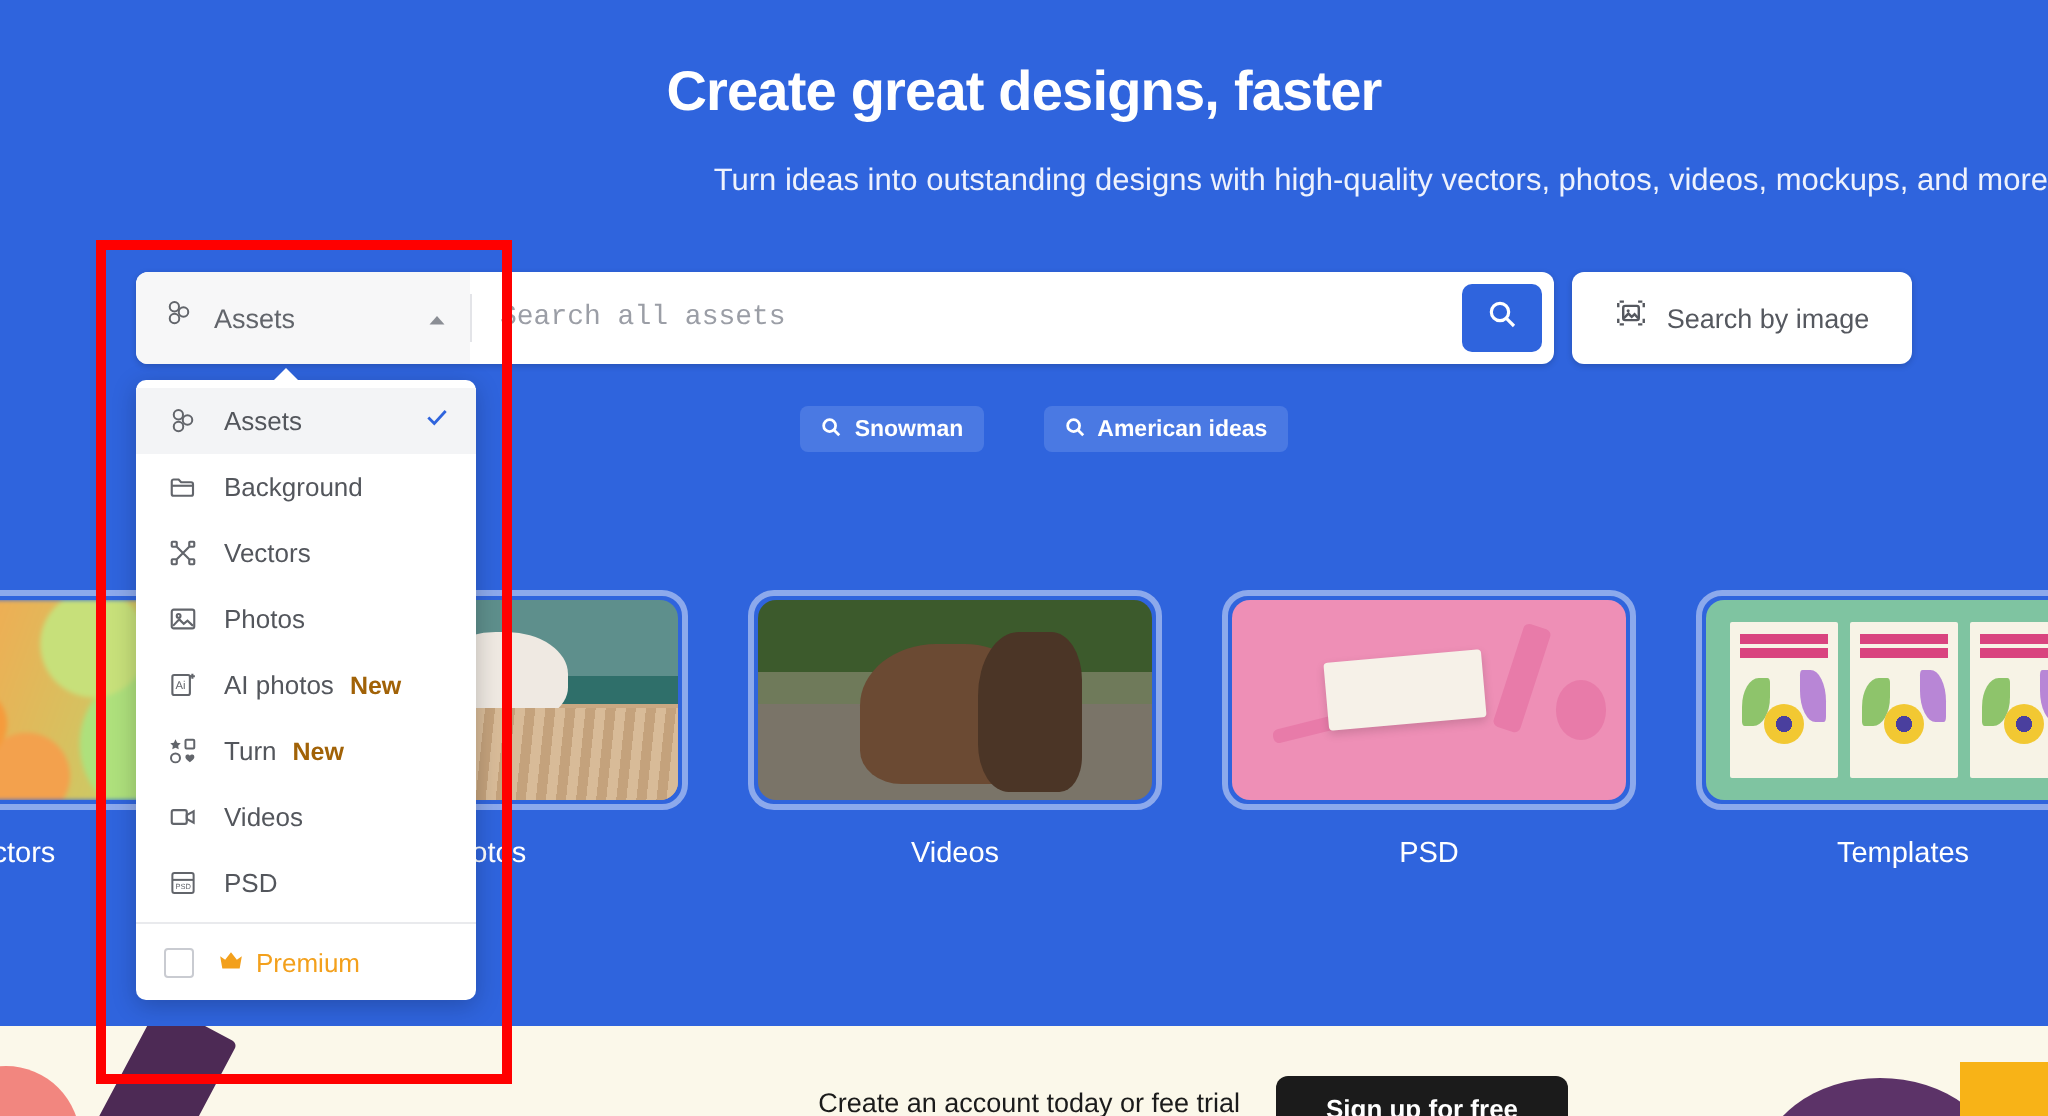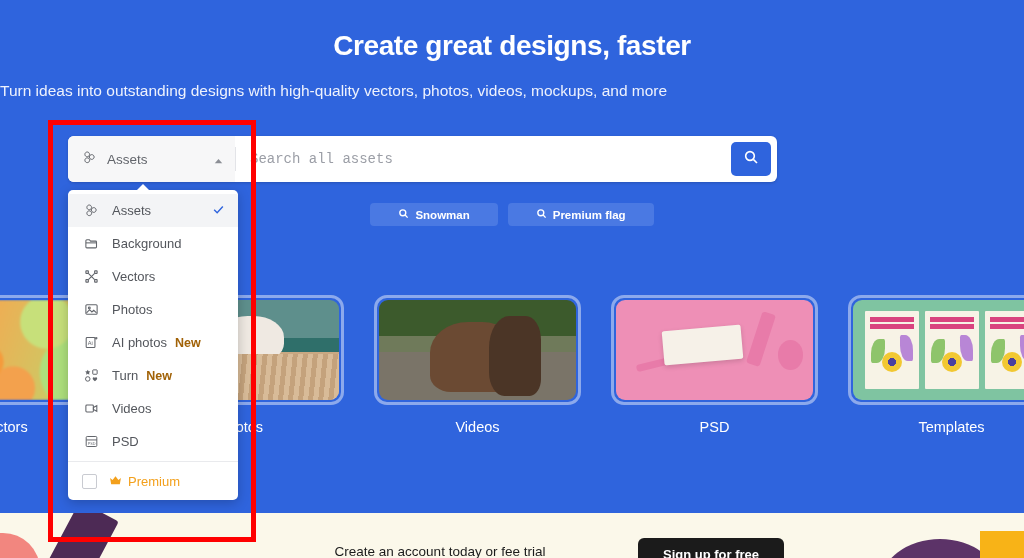--- a/index.html
+++ b/index.html
@@ -24,21 +24,21 @@
   }
   .hero-title {
     position: absolute; left: 0; top: 30px; width: 1024px;
     text-align: center;
     color: #ffffff;
     font-size: 28px; font-weight: bold;
     letter-spacing: -0.4px;
   }
   .hero-sub {
     position: absolute; left: 0; top: 82px; width: 1024px;
-    text-align: left;
+    text-align: right;
     color: #eef2fd;
     font-size: 15.5px; font-weight: 400;
   }
 
   
   .searchbar {
     position: absolute; left: 68px; top: 136px;
     width: 709px; height: 46px;
     background: #ffffff;
     border-radius: 6px;
@@ -94,23 +94,24 @@
   
   .chips {
     position: absolute; left: 0; top: 203px; width: 1024px;
     display: flex; justify-content: center; gap: 10px;
   }
   .chip {
     height: 23px;
     background: #4a79e3;
     border-radius: 4px;
     display: flex; align-items: center; gap: 6px;
-    padding: 0 28px;
+    padding: 0 10px;
     color: #ffffff; font-size: 11.5px; font-weight: bold;
     cursor: pointer;
+    margin-left: 20px;
   }
 
   
   .cards {
     position: absolute; left: -100px; top: 295px;
     width: 1230px; height: 160px;
     display: flex; gap: 30px;
   }
   .card { width: 207px; }
   .card-thumb {
@@ -252,21 +253,21 @@
     position: absolute; left: 638px; top: 538px;
     width: 146px; height: 32px;
     background: #1b1b1b;
     border-radius: 6px;
     color: #ffffff; font-size: 13px; font-weight: bold;
     display: flex; align-items: center; justify-content: center;
     cursor: pointer;
   }
   .bottom-tagline {
     position: absolute; left: 260px; top: 544px;
-    width: 360px; text-align: center;
+    width: 360px; text-align: right;
     color: #1b1b1b; font-size: 13.5px;
     white-space: nowrap; overflow: hidden;
   }
 
   
   .dropdown {
     position: absolute; left: 68px; top: 190px;
     width: 170px;
     background: #ffffff;
     border-radius: 5px;
@@ -347,21 +348,21 @@
         </span>
         <span>Snowman</span>
       </div>
       <div class="chip">
         <span>
           <svg width="11" height="11" viewBox="0 0 24 24" fill="none" stroke="#ffffff" stroke-width="3">
             <circle cx="10.5" cy="10.5" r="6.5"></circle>
               <line x1="15.5" y1="15.5" x2="21" y2="21"></line>
           </svg>
         </span>
-        <span>Premium flag</span>
+        <span>American ideas</span>
       </div>
     </div>
 
     <div class="cards">
 
       <div class="card">
         <div class="card-thumb">
           <div class="thumb-inner">
               <div class="art-vectors"></div>
             </div>
@@ -452,20 +453,31 @@
       <div class="search-go">
         <span>
           <svg width="16" height="16" viewBox="0 0 24 24" fill="none" stroke="#ffffff" stroke-width="2.4">
             <circle cx="10.5" cy="10.5" r="6.5"></circle>
               <line x1="15.5" y1="15.5" x2="21" y2="21"></line>
           </svg>
         </span>
       </div>
     </div>
 
+    <div class="by-image">
+      <span>
+        <svg width="17" height="17" viewBox="0 0 24 24" fill="none" stroke="#55585f" stroke-width="1.7">
+          <path d="M3 8V4h4M21 8V4h-4M3 16v4h4M21 16v4h-4" stroke-dasharray="3 2"></path>
+          <rect x="6.5" y="7" width="11" height="10" rx="1.4"></rect>
+          <circle cx="10" cy="10.4" r="1.1" fill="#55585f" stroke="none"></circle>
+          <path d="M7 15.6l3.2-3.2 2.3 2.3 2-1.8 2.5 2.7"></path>
+        </svg>
+      </span>
+      <span class="lbl">Search by image</span>
+    </div>
 
     <div class="dropdown">
 
       <div class="dd-item active">
         <span class="ic">
           <svg width="15" height="15" viewBox="0 0 24 24" fill="none" stroke="#62656b" stroke-width="1.6">
             <path d="M8.4 3.2c2.1 0 3.6 1.7 3.6 3.8S10.5 10.8 8.4 10.8 4.6 9.1 4.6 7 6.3 3.2 8.4 3.2z"></path>
             <path d="M15.6 7.4c2.1 0 3.8 1.7 3.8 3.8s-1.7 3.8-3.8 3.8-3.8-1.7-3.8-3.8 1.7-3.8 3.8-3.8z"></path>
             <path d="M8.4 12.6c2.1 0 3.8 1.7 3.8 3.8s-1.7 3.8-3.8 3.8-3.8-1.7-3.8-3.8 1.7-3.8 3.8-3.8z"></path>
           </svg>

